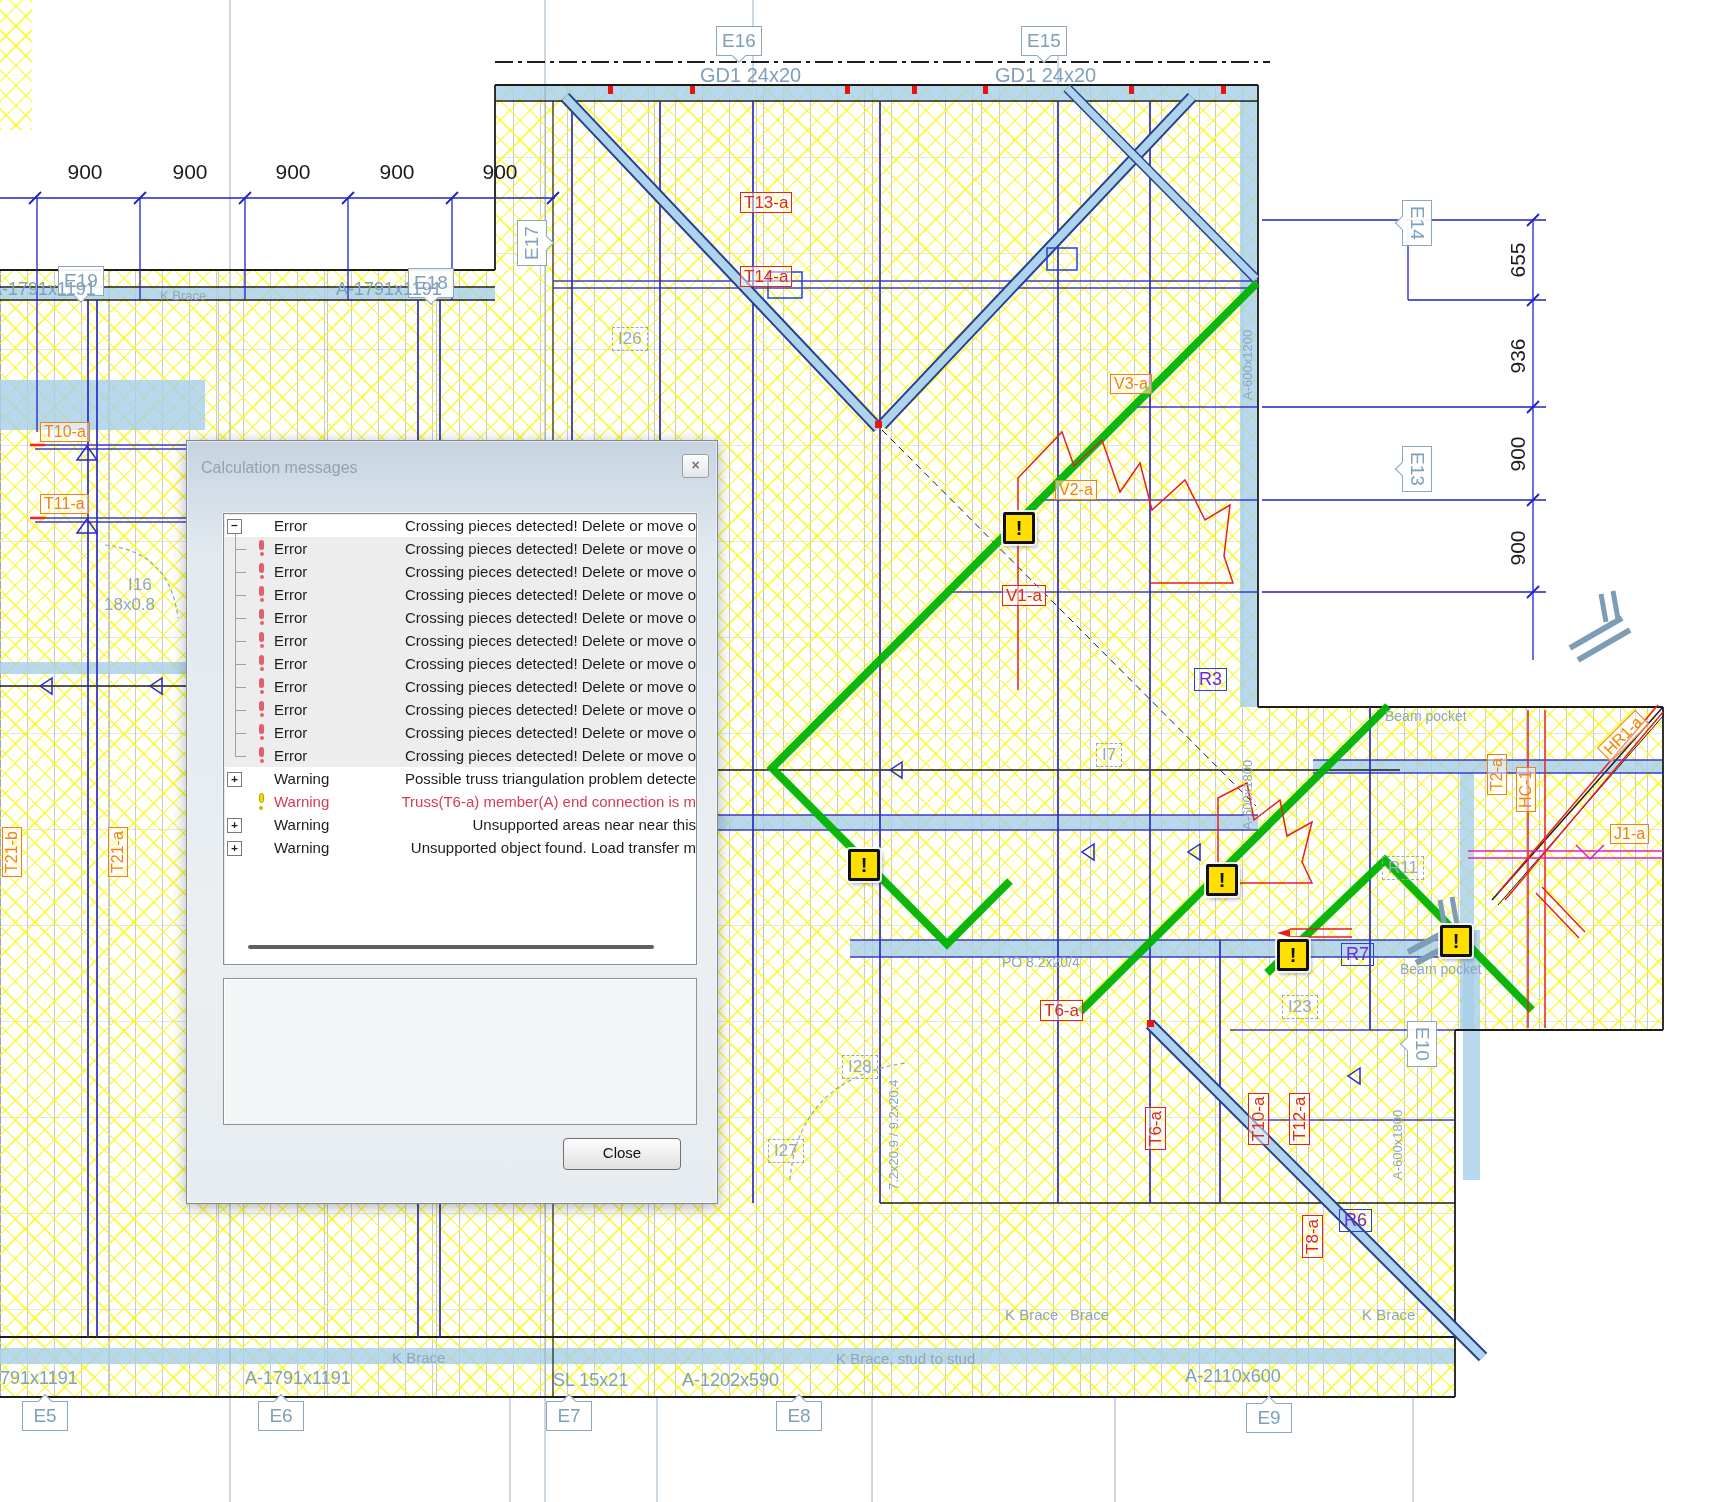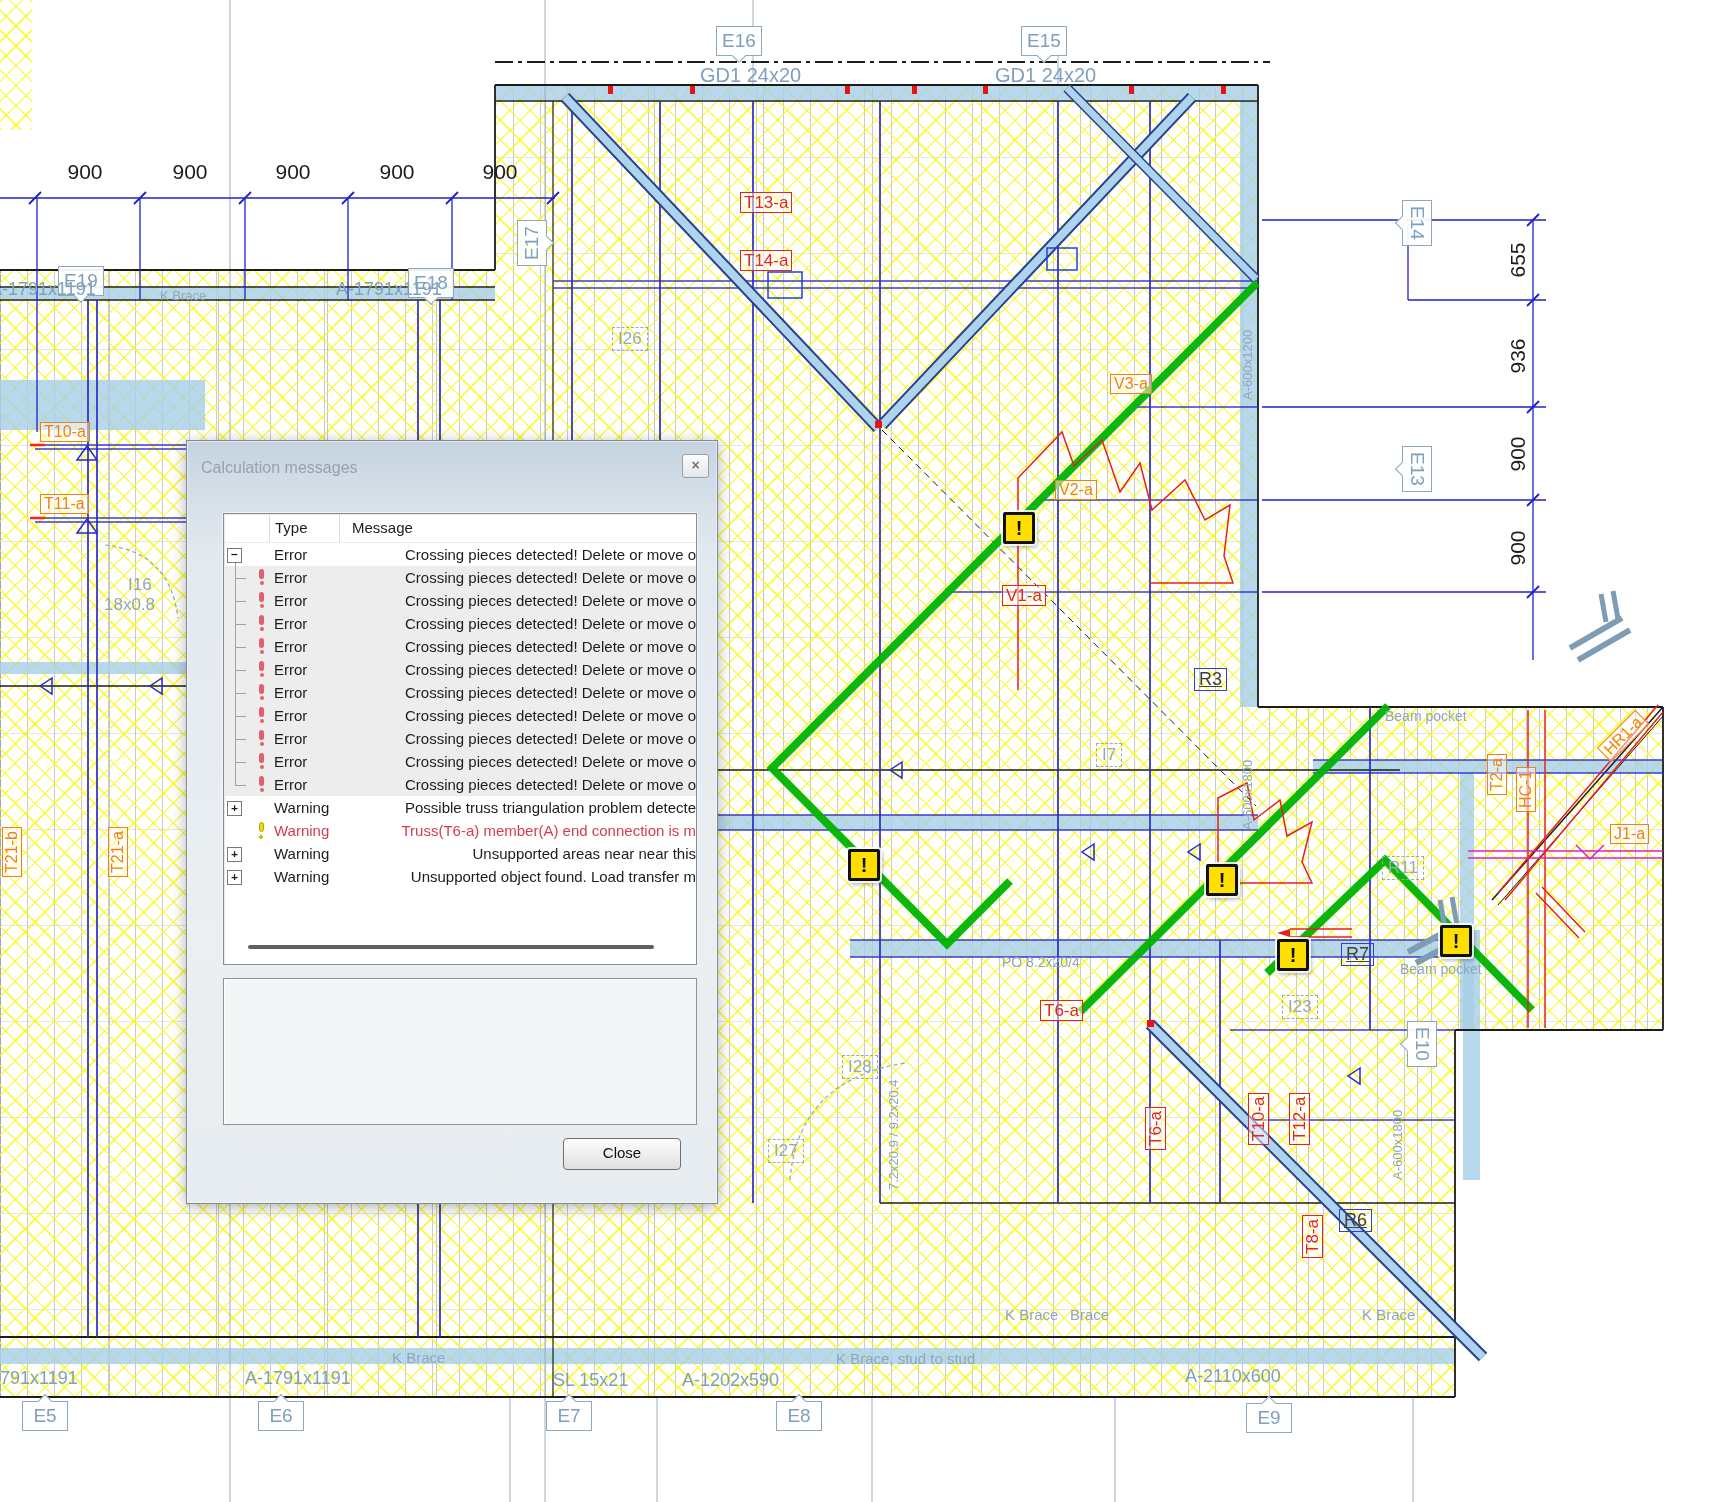--- a/index.html
+++ b/index.html
@@ -18,21 +18,21 @@
   .hatch2{position:absolute;left:0;top:0;width:32px;height:130px;z-index:1;
     background-image:
       repeating-linear-gradient(45deg, rgba(249,249,30,.72) 0 1.6px, transparent 1.6px 14px),
       repeating-linear-gradient(-45deg, rgba(249,249,30,.72) 0 1.6px, transparent 1.6px 14px);}
   .band{position:absolute;background:rgba(166,206,232,.8);z-index:2;}
   svg.lines{position:absolute;left:0;top:0;z-index:3;}
   
   .lab{position:absolute;white-space:nowrap;z-index:5;}
   .box-red{color:#e02525;border:1.5px solid #e02525;background:rgba(255,255,250,.5);font-size:17px;line-height:19px;padding:0 3px;}
   .box-orange{color:#ef7f1f;border:1.5px solid #ef7f1f;background:rgba(255,255,250,.5);font-size:16px;line-height:18px;padding:0 3px;}
-  .box-blue{color:#404040;border:1.5px solid #2743d8;font-size:18px;line-height:21px;padding:0 4px;text-decoration:underline;}
+  .box-blue{color:#6d28d9;border:1.5px solid #2743d8;font-size:18px;line-height:21px;padding:0 4px;}
   .box-dash{color:#97a9bd;border:1.5px dashed #97a9bd;font-size:17px;line-height:20px;padding:1px 5px;}
   .txt-blue{color:#7fa0bc;font-size:18px;}
   .txt-blue.big{font-size:20px;}
   .txt-faint{color:#8fa6bd;font-size:14px;}
   .rotl{transform:rotate(-90deg);transform-origin:0 0;}
   .rotr{transform:rotate(90deg);transform-origin:0 0;}
   .rot45{transform:rotate(-45deg);transform-origin:0 0;}
   .dim{position:absolute;color:#1c1c1c;font-size:21px;z-index:5;width:44px;text-align:center;}
   .etag{position:absolute;width:44px;height:28px;border:1.5px solid #8aa8c0;background:rgba(255,255,255,.93);
         color:#7fa0bc;font-size:19px;line-height:27px;text-align:center;z-index:5;}
@@ -241,21 +241,21 @@
   <div class="etag nt" style="left:776px;top:1401px">E8</div>
   <div class="etag nt" style="left:1246px;top:1403px">E9</div>
 
   <div class="lab txt-blue big" style="left:700px;top:64px">GD1 24x20</div>
   <div class="lab txt-blue big" style="left:995px;top:64px">GD1 24x20</div>
 
   <div class="lab txt-blue" style="left:-10px;top:279px">A-1791x1191</div>
   <div class="lab txt-blue" style="left:336px;top:279px">A-1791x1191</div>
   <div class="lab txt-faint" style="left:160px;top:288px;font-size:13px">K Brace</div>
   <div class="lab box-red" style="left:740px;top:192px">T13-a</div>
-  <div class="lab box-red" style="left:740px;top:250px">T14-a</div>
+  <div class="lab box-red" style="left:740px;top:266px">T14-a</div>
   <div class="lab box-orange" style="left:40px;top:422px">T10-a</div>
   <div class="lab box-orange" style="left:40px;top:494px">T11-a</div>
   <div class="lab box-orange rotl" style="left:2px;top:877px">T21-b</div>
   <div class="lab box-orange rotl" style="left:108px;top:877px">T21-a</div>
   <div class="lab box-red rotl" style="left:186px;top:1150px">T18-a</div>
   <div class="lab txt-faint" style="left:128px;top:575px;font-size:17px">I16</div>
   <div class="lab txt-faint" style="left:104px;top:595px;font-size:17px">18x0.8</div>
   <div class="lab box-orange" style="left:1110px;top:374px">V3-a</div>
   <div class="lab box-orange" style="left:1055px;top:480px">V2-a</div>
   <div class="lab box-red" style="left:1002px;top:585px">V1-a</div>
@@ -298,25 +298,20 @@
   <div class="warn" style="left:1003px;top:512px">!</div>
   <div class="warn" style="left:848px;top:849px">!</div>
   <div class="warn" style="left:1206px;top:864px">!</div>
   <div class="warn" style="left:1277px;top:939px">!</div>
   <div class="warn" style="left:1440px;top:925px">!</div>
 
   <div class="dialog">
     <div class="dlg-title">Calculation messages</div>
     <div class="dlg-x">×</div>
     <div class="list">
-      <div class="lhead">
-        <span class="c0"></span>
-        <span class="c1">Type</span>
-        <span class="c2">Message</span>
-      </div>
       <div id="msg-rows">
           <div class="msg-row">
             <span class="tree">
               <i class="tv frombox"></i>
               <span class="exp">−</span>
             </span>
             <span class="icell"></span>
             <span class="rtype">Error</span>
             <span class="rmsg">Crossing pieces detected! Delete or move o</span>
           </div>

